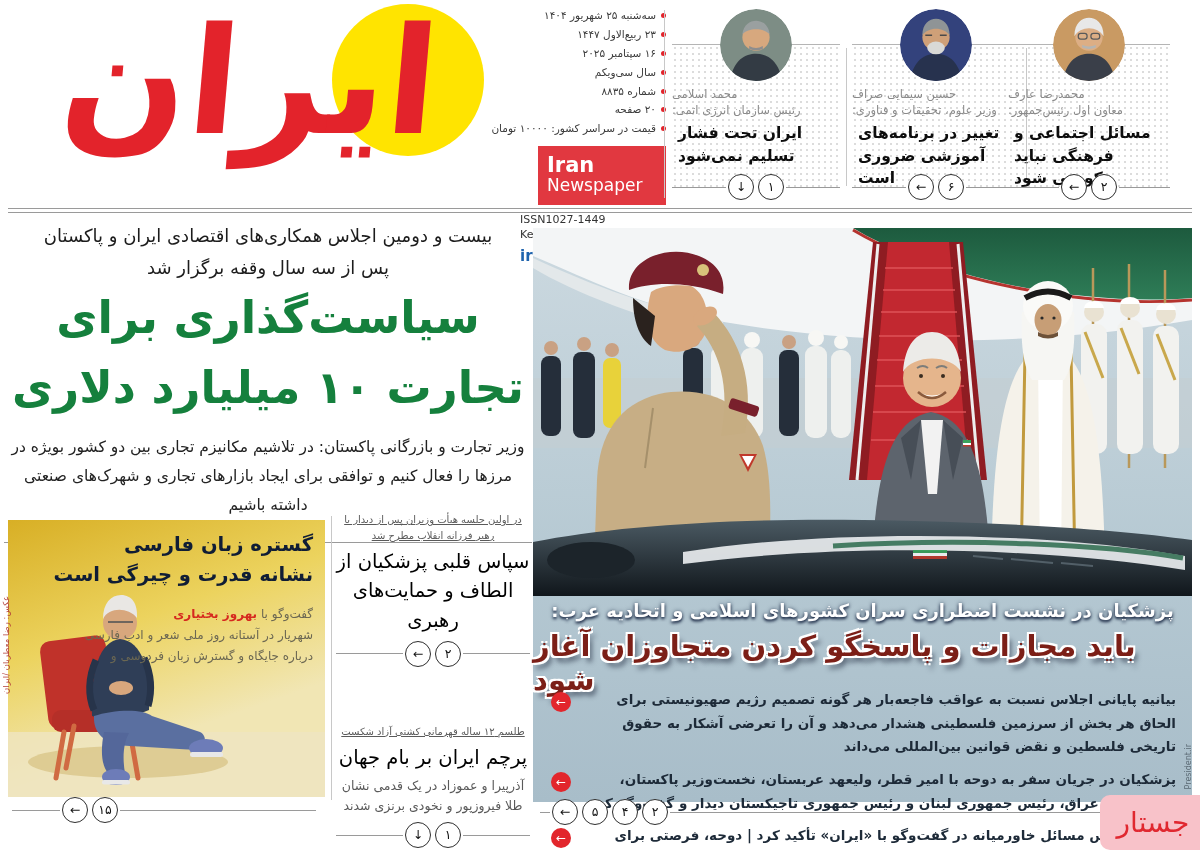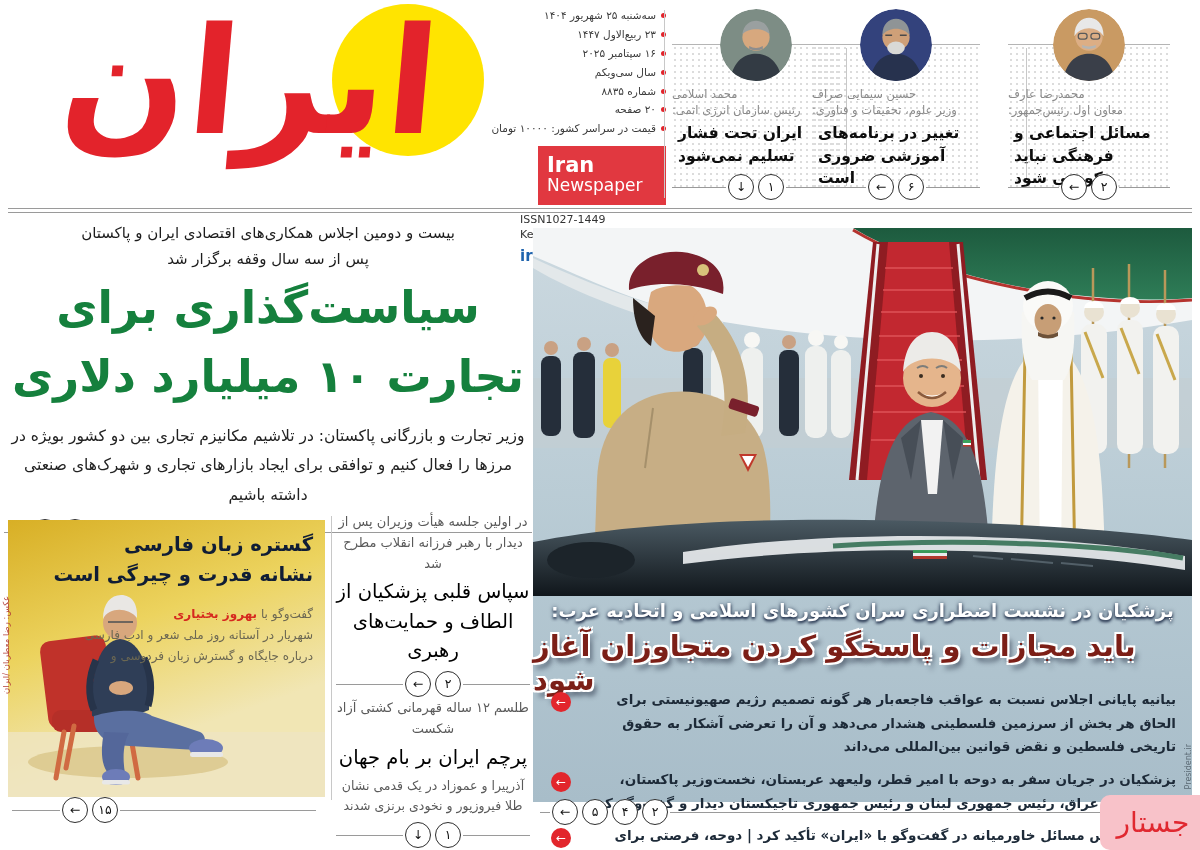--- a/index.html
+++ b/index.html
@@ -37,31 +37,31 @@
   .ptag{display:flex;align-items:center;direction:ltr;}
   .tline{height:0;border-top:1px solid #9a9a9a;}
   .pcirc{width:24px;height:24px;border:1.4px solid #2e2e2e;border-radius:50%;background:#fff;
          display:flex;align-items:center;justify-content:center;font-size:12.5px;color:#111;
          margin:0 2px;flex:none;line-height:1;}
   .cardtag{position:absolute;left:0;right:0;bottom:-13px;}
   .cardtag .tline{flex:1;}
 
   
   .lead{left:4px;top:220px;width:528px;text-align:center;direction:rtl;}
-  .lead-kicker{font-size:15px;color:#1c1c1c;line-height:1.75;}
+  .lead-kicker{font-size:18px;color:#1c1c1c;line-height:1.75;}
   .lead-headline{font-size:45px;font-weight:bold;color:#15803d;line-height:1.55;letter-spacing:-1px;}
   .lead-deck{font-size:15.5px;color:#222;line-height:1.9;margin-top:10px;}
   .leadtag{margin-top:9px;}
   .leadtag .sline{width:26px;}
   .leadtag .lline{flex:1;}
 
   
   .midcol{left:336px;top:512px;width:194px;height:336px;direction:rtl;text-align:center;
           display:flex;flex-direction:column;justify-content:space-between;}
-  .st-kicker{font-size:13px;color:#5a5a5a;line-height:1.6;}
+  .st-kicker{font-size:10px;color:#5a5a5a;line-height:1.6;text-decoration:underline;}
   .st-headline{font-size:19.5px;font-weight:normal;color:#000;line-height:1.5;margin-top:3px;}
   .st-sub{font-size:12.5px;color:#5a5a5a;line-height:1.6;margin-top:4px;}
   .sttag{margin-top:6px;}
   .sttag .tline{flex:1;}
   .vsep-mid{left:331px;top:516px;height:284px;}
 
   
   .feature{left:8px;top:520px;width:317px;height:276px;}
   .feature svg{position:absolute;inset:0;}
   .f-title{position:absolute;right:12px;top:10px;text-align:right;direction:rtl;
@@ -146,21 +146,21 @@
     <div class="tc-headline">ایران تحت فشار تسلیم نمی‌شود</div>
     <div class="ptag cardtag">
       <span class="tline"></span>
       <span class="pcirc">↓</span>
       <span class="pcirc">۱</span>
       <span class="tline"></span>
     </div>
   </div>
   <div class="abs vsep" style="left:846px;top:48px;height:138px;"></div>
 
-  <div class="abs tcard" style="left:812px;width:168px;">
+  <div class="abs tcard" style="left:852px;width:168px;">
     <span class="avatar">
       <svg viewBox="0 0 74 74" width="72" height="72">
           <circle cx="37" cy="37" r="37" fill="#33427c"></circle>
           <path d="M10,74 C14,52 26,46 37,46 C48,46 60,52 64,74 Z" fill="#27324e"></path>
           <circle cx="37" cy="29" r="14" fill="#cfa078"></circle>
           <path d="M23,27 C23,15 30,10 37,10 C44,10 51,15 51,27 C45,18 29,18 23,27 Z" fill="#8f9496"></path>
           <ellipse cx="37" cy="40" rx="9" ry="6.5" fill="#d9d9d6"></ellipse>
           <line x1="26" y1="27" x2="33" y2="27" stroke="#4a4a4a" stroke-width="1.4"></line>
           <line x1="41" y1="27" x2="48" y2="27" stroke="#4a4a4a" stroke-width="1.4"></line>
         </svg>

